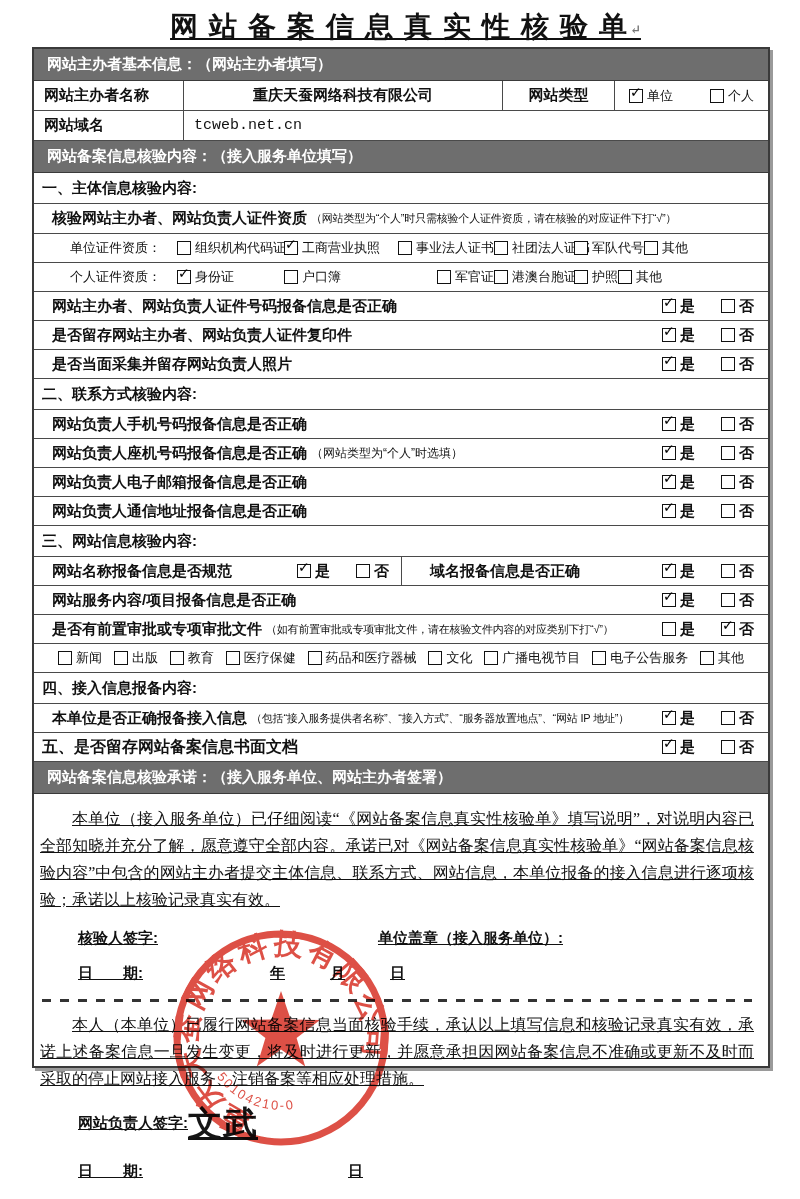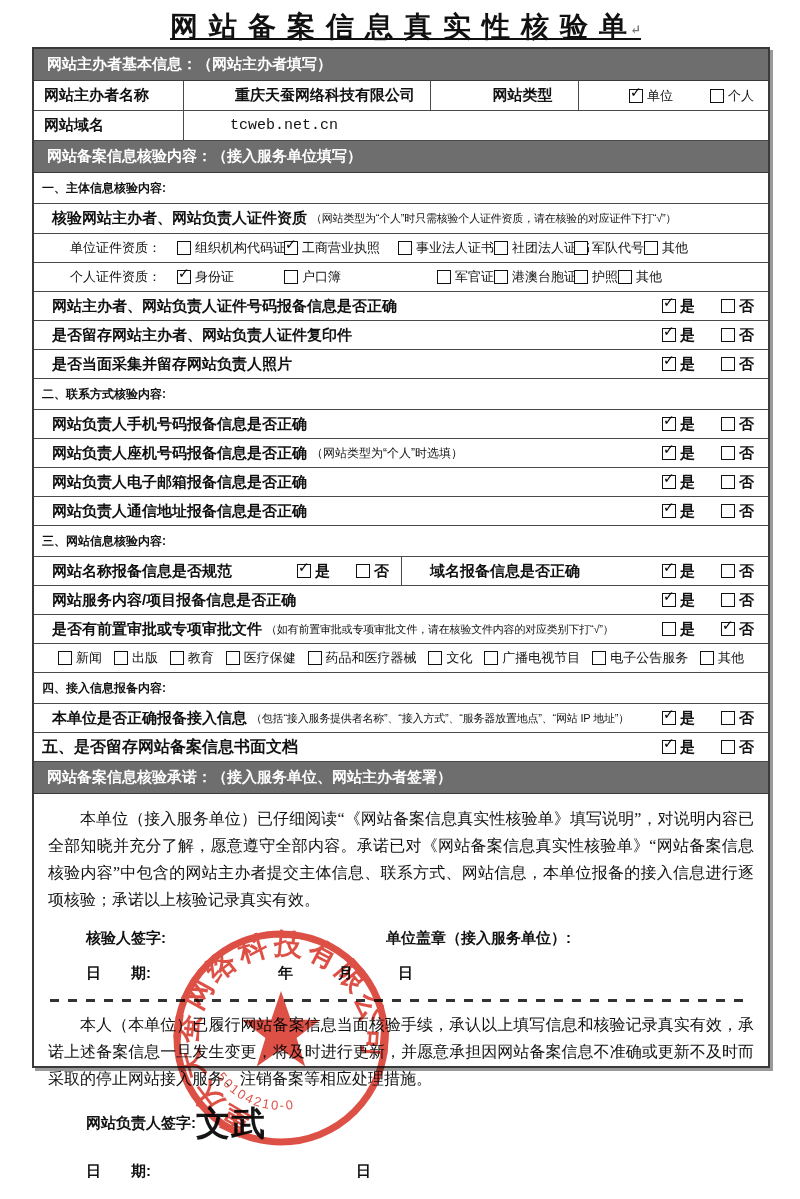--- a/index.html
+++ b/index.html
@@ -10,40 +10,40 @@
          font-family:"Liberation Serif","DejaVu Serif",serif;
          font-size:28px;font-weight:700;letter-spacing:11px;padding-left:11px;box-sizing:border-box;text-decoration:underline;}
   .pmark{font-size:13px;color:#777;letter-spacing:0;margin-left:-8px;vertical-align:2px;}
   
   .form{position:absolute;left:32px;top:47px;width:738px;height:1021px;box-sizing:border-box;
         border:2px solid #3a3a3a;box-shadow:3px 3px 0 rgba(120,120,120,.75);background:#fff;}
   
   .bar{height:31px;background:#6e6e6e;color:#fff;font-weight:700;font-size:15px;
        display:flex;align-items:center;padding:0 0 0 13px;border-bottom:1px solid #3a3a3a;}
   
-  .row{display:flex;align-items:stretch;border-bottom:1px solid #4a4a4a;box-sizing:border-box;gap:36px;}
+  .row{display:flex;align-items:stretch;border-bottom:1px solid #4a4a4a;box-sizing:border-box;}
   .cell{display:flex;align-items:center;box-sizing:border-box;padding:0 10px;font-size:15px;}
   .cell.lab{font-weight:700;}
   .cell.vline{border-right:1px solid #4a4a4a;}
   .h30{height:30px;}
   .w150{width:150px;flex:0 0 150px;}
   .w112{width:112px;flex:0 0 112px;justify-content:center;}
   .flex1{flex:1 1 auto;}
   .center{justify-content:center;font-weight:700;}
   .mono{font-family:"Liberation Mono","DejaVu Sans Mono",monospace;font-size:15px;}
   
   .cb{display:inline-block;width:12px;height:12px;border:1px solid #111;background:#fff;
       position:relative;margin-right:4px;vertical-align:-1px;flex:0 0 12px;}
   .cb .mark{position:absolute;left:0;top:-5px;font-size:14px;font-weight:700;color:#000;line-height:1;}
   .opt{display:flex;align-items:center;font-size:13px;white-space:nowrap;}
   .optlab{font-size:13px;}
   
   .vrow{display:flex;align-items:center;border-bottom:1px solid #4a4a4a;box-sizing:border-box;
         padding:0 14px 0 18px;}
-  .vrow.section{height:31px;font-size:12px;font-weight:700;padding-left:8px;}
+  .vrow.section{height:31px;font-size:15px;font-weight:700;padding-left:8px;}
   .vrow.boldnote{height:30px;}
   .vrow.options{height:29px;padding-left:36px;}
   .vrow.question{height:29px;}
   .vrow.split{height:29px;padding:0;}
   .vrow.flushq{padding-left:8px;}
   .qlab{font-size:15px;font-weight:700;white-space:nowrap;}
   .qlab.big{font-size:16px;}
   .note{font-size:12px;font-weight:400;margin-left:4px;white-space:nowrap;}
   .note.tiny{font-size:11px;letter-spacing:-0.2px;}
   .spacer{flex:1 1 auto;}
@@ -55,21 +55,21 @@
           border-right:1px solid #4a4a4a;padding:0 12px 0 18px;box-sizing:border-box;}
   .half-r{display:flex;align-items:center;flex:1 1 auto;height:100%;padding:0 14px 0 28px;box-sizing:border-box;}
   .options.spread{justify-content:space-between;padding:0 24px;}
   .certcols .opt{flex:0 0 auto;}
   .certcols .opt:nth-of-type(1){width:128px;}
   .certcols .opt:nth-of-type(2){width:107px;}
   .certcols .opt:nth-of-type(3){width:107px;}
   .certcols .opt:nth-of-type(4){width:103px;justify-content:flex-end;}
   .certcols .opt:nth-of-type(5){width:80px;}
   
-  .promise{padding:2px 12px 0 12px;position:relative;}
+  .promise{padding:2px 12px 0 4px;position:relative;text-decoration:underline;}
   .para{font-family:"Liberation Serif","DejaVu Serif",serif;font-size:16px;line-height:27px;
         text-align:justify;text-indent:2em;margin:9px 2px 0 2px;}
   .signline{margin-top:16px;padding-left:40px;font-size:15px;font-weight:700;display:flex;align-items:baseline;}
   .sign1{display:inline-block;width:300px;}
   .datelab{display:inline-block;width:150px;}
   .dy{display:inline-block;margin-left:45px;}
   .dy.first{margin-left:42px;}
   .day2{display:inline-block;margin-left:120px;}
   .dash{height:3px;margin:16px 4px 2px 4px;
         background:repeating-linear-gradient(90deg,#333 0 9px,transparent 9px 18px);}

